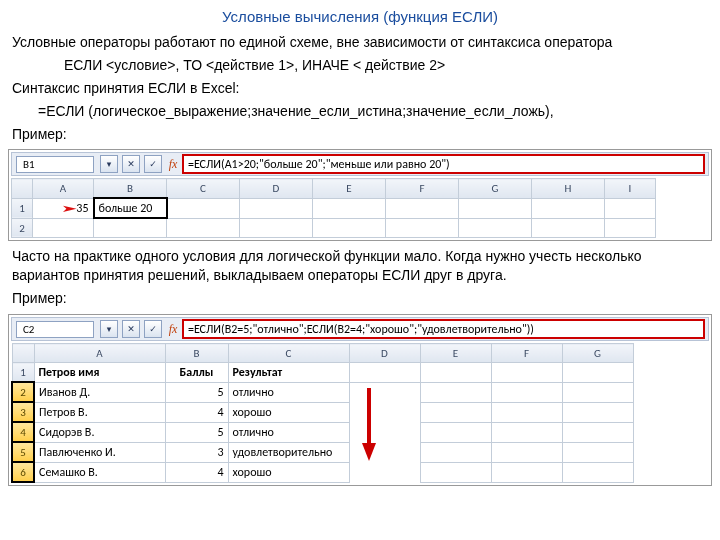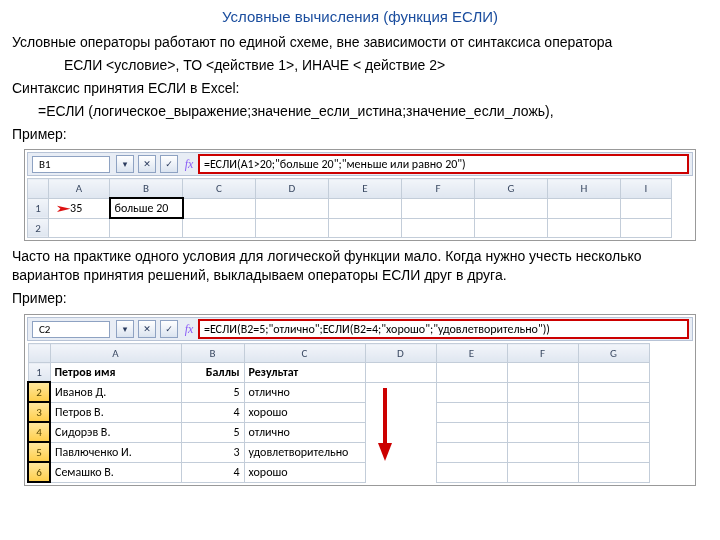--- a/index.html
+++ b/index.html
@@ -1,25 +1,25 @@
 <!DOCTYPE html>
 <html><head>
 <meta charset="utf-8">
 <style>
 body{margin:0;font-family:Verdana,Arial,sans-serif;font-size:14px;background:#fff;color:#000;width:720px;height:540px;overflow:hidden}
 .title{color:#1a4d9e;font-weight:normal;text-align:center;padding:8px 0 6px;font-size:15px}
 .para{padding:2px 12px 2px 12px;line-height:1.35}
 .indent1{padding-left:64px}
 .indent2{padding-left:38px}
-.ex{margin:4px 24px;border:1px solid #999}
+.ex{margin:4px 8px;border:1px solid #999}
 .ex-inner{padding:2px}
 .fbar{display:flex;align-items:center;background:#e8edf5;border:1px solid #b7c3d6;height:22px;font-size:11px}
 .name{background:#fff;border:1px solid #8ea2c2;width:64px;padding:1px 6px;margin:2px 4px;font-family:Calibri,Arial,sans-serif}
 .btn{width:16px;height:16px;border:1px solid #8ea2c2;background:linear-gradient(#fff,#dbe4f0);margin:0 2px;display:flex;align-items:center;justify-content:center;font-size:9px;color:#2a3b5e}
-.fx{font-style:italic;font-family:'Times New Roman',serif;font-size:12px;width:18px;text-align:center;color:#8b5cf6}
+.fx{font-style:italic;font-family:'Times New Roman',serif;font-size:12px;width:18px;text-align:center;color:#c2410c}
 .fbox{flex:1;background:#fff;border:2px solid #c00;margin:1px 3px 1px 0;padding:0 4px;font-family:Calibri,Arial,sans-serif;font-size:12px;height:16px;line-height:16px;overflow:hidden}
 table.grid{border-collapse:collapse;font-family:Calibri,Arial,sans-serif;font-size:12px;margin-top:2px}
 table.grid th,table.grid td{border:1px solid #c3cdd9;padding:0;height:18px;text-align:left}
 table.grid th{background:linear-gradient(#f2f5fa,#dfe6f0);font-weight:normal;text-align:center;color:#3b4a63;font-size:11px}
 table.grid td{background:#fff;padding:0 4px}
 .rowh{background:linear-gradient(#f2f5fa,#dfe6f0) !important;text-align:center !important;color:#3b4a63;font-size:11px;padding:0 !important;width:20px}
 .rowh.sel{background:linear-gradient(#ffe79d,#ffcf4d)!important;color:#5a4800}
 .corner{width:20px;background:linear-gradient(#f2f5fa,#dfe6f0) !important}
 .sel{border:2px solid #000 !important}
 .arrow-red{color:#d11;display:inline-block;transform:scaleX(2);font-size:10px;margin-left:6px}
@@ -54,21 +54,21 @@
      <th style="width:72px">C</th>
      <th style="width:72px">D</th>
      <th style="width:72px">E</th>
      <th style="width:72px">F</th>
      <th style="width:72px">G</th>
      <th style="width:72px">H</th>
      <th style="width:50px">I</th>
    </tr>
    <tr>
             <td class="rowh">1</td>
-     <td style=""><span class="arrow-red">➤</span> <span>35</span></td>
+     <td style="text-align:right"><span class="arrow-red">➤</span> <span>35</span></td>
      <td class="sel">больше 20</td>
      <td></td>
             <td></td>
             <td></td>
             <td></td>
             <td></td>
             <td></td>
             <td></td>
    </tr>
    <tr style="height:10px">
@@ -109,21 +109,21 @@
      <th style="width:62px">B</th>
      <th style="width:120px">C</th>
      <th style="width:70px">D</th>
      <th style="width:70px">E</th>
      <th style="width:70px">F</th>
      <th style="width:70px">G</th>
    </tr>
    <tr>
             <td class="rowh">1</td>
      <td class="bold">Петров имя</td>
-     <td class="bold" style="text-align:right">Баллы</td>
+     <td class="bold" style="text-align:center">Баллы</td>
      <td class="bold">Результат</td>
      <td></td>
             <td></td>
             <td></td>
             <td></td>
    </tr>
    <tr>
             <td class="rowh sel">2</td>
      <td>Иванов Д.</td>
      <td style="text-align:right">5</td>

